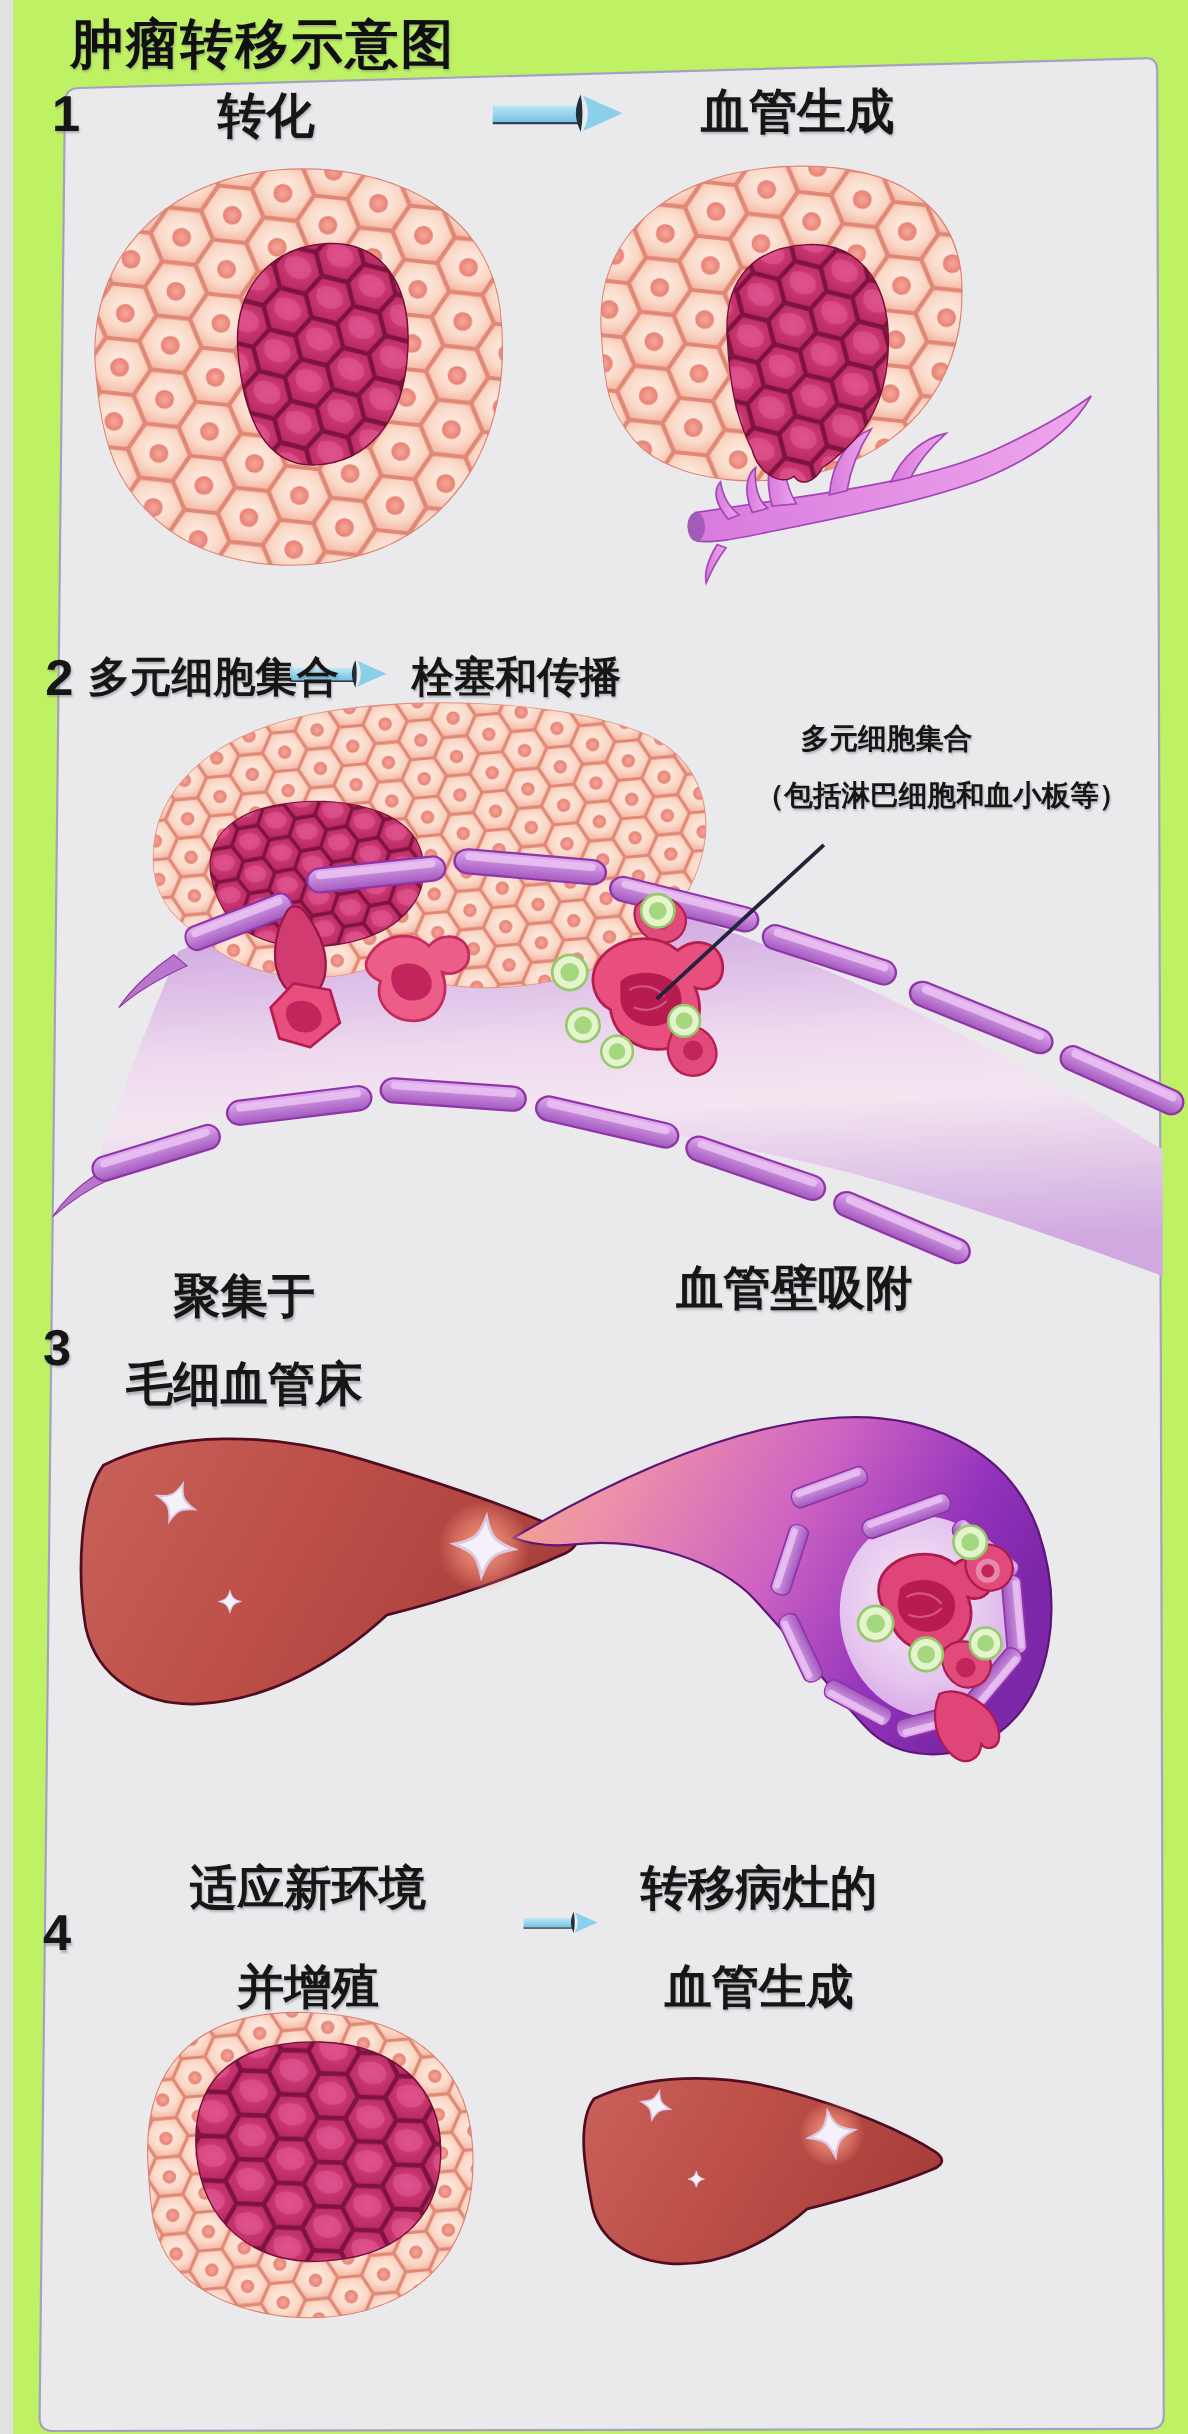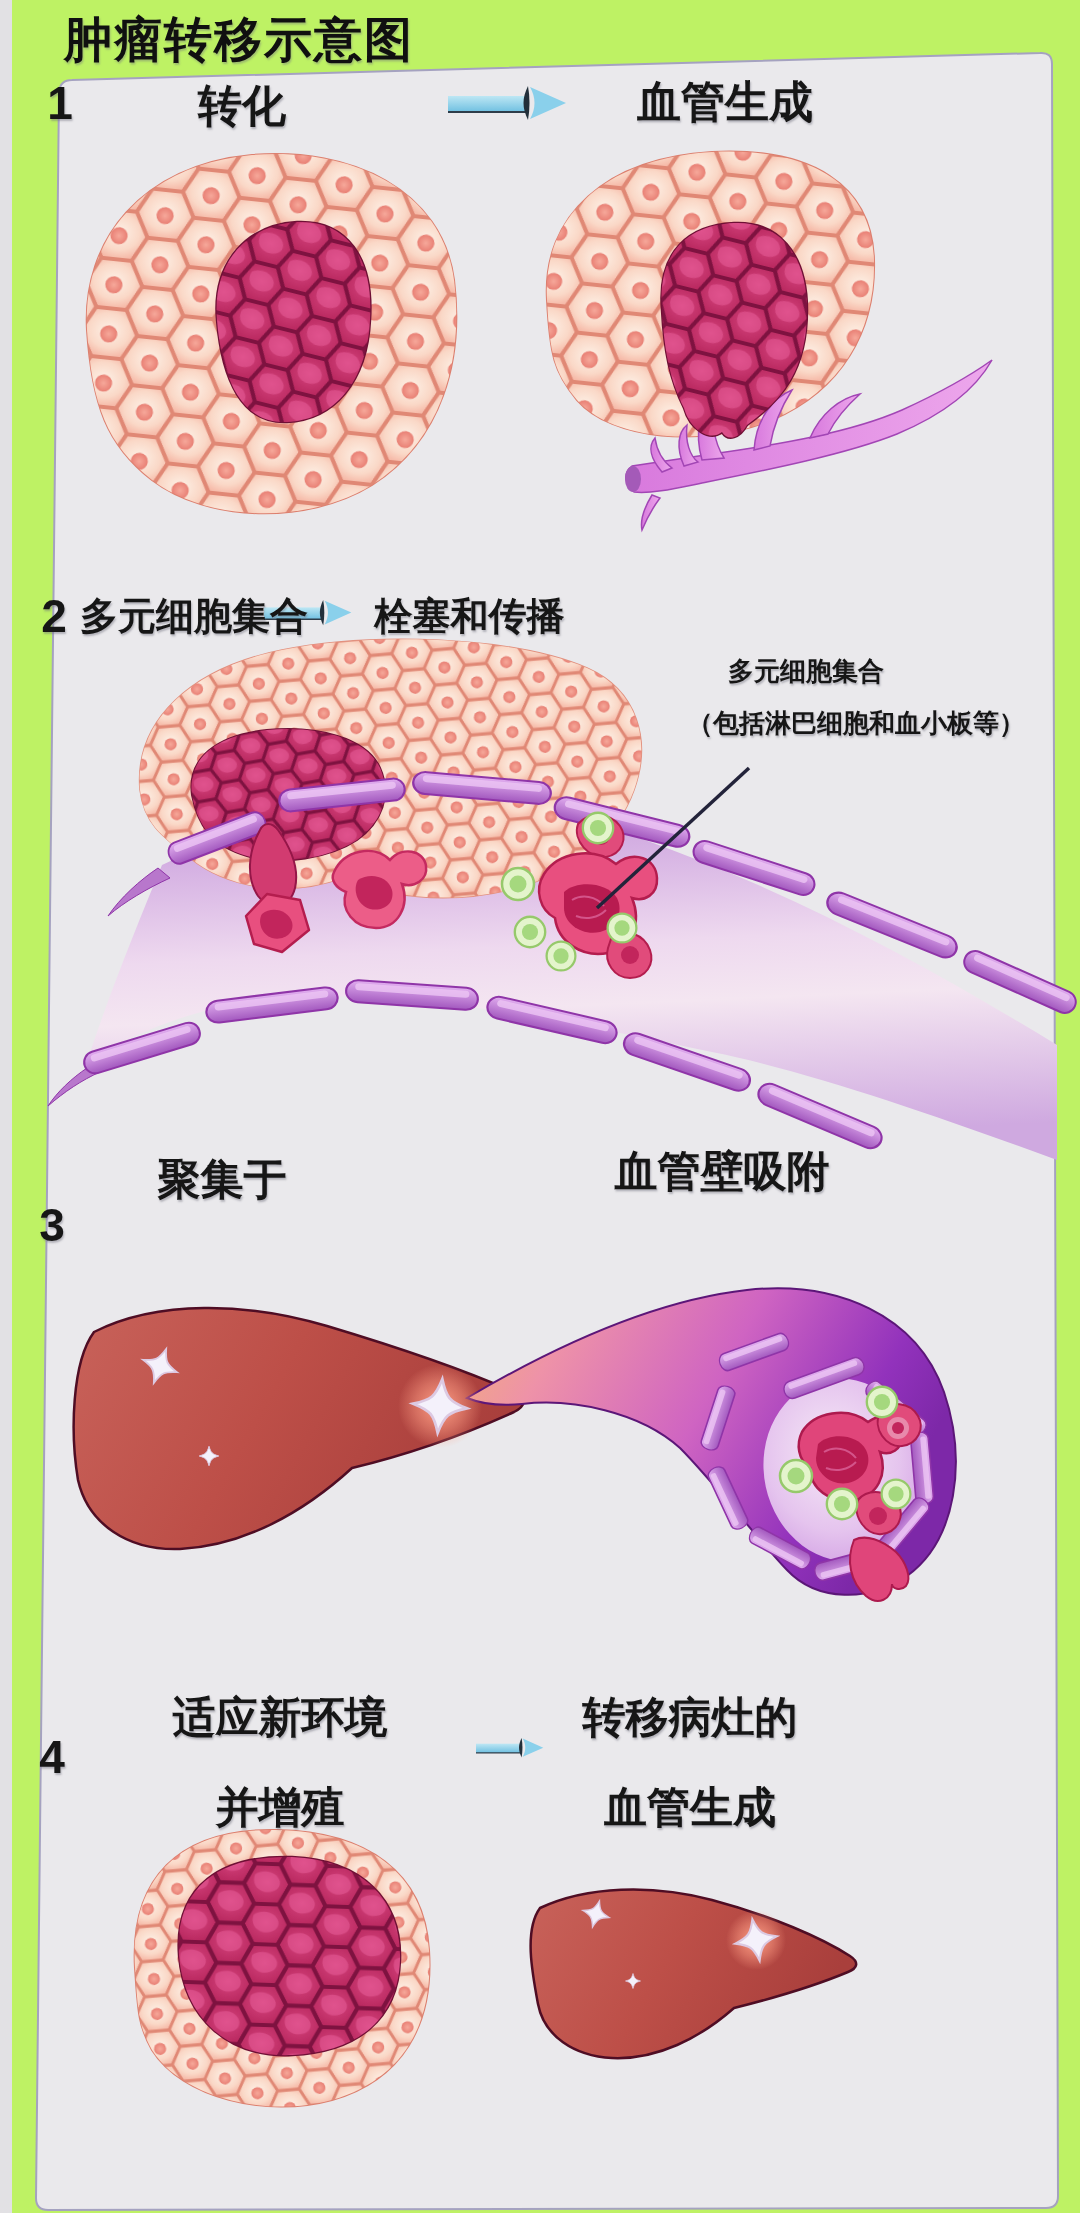--- a/index.html
+++ b/index.html
@@ -291,20 +291,21 @@
 <div class="lbl fs44" style="left:608px;top:80px;width:210px;">血管生成</div>
 
 <div class="lbl num" style="left:27px;top:593px;width:30px;">2</div>
 <div class="lbl fs38" style="left:68px;top:597px;width:195px;">多元细胞集合</div>
 <div class="lbl fs38" style="left:360px;top:597px;width:195px;text-align:center;">栓塞和传播</div>
 <div class="lbl fs31" style="left:644px;top:658px;width:300px;">多元细胞集合</div>
 <div class="lbl fs31" style="left:632px;top:710px;width:424px;">（包括淋巴细胞和血小板等）</div>
 
 <div class="lbl num" style="left:25px;top:1202px;width:30px;">3</div>
 <div class="lbl fs43" style="left:85px;top:1158px;width:250px;text-align:center;">聚集于</div>
+<div class="lbl fs43" style="left:85px;top:1238px;width:250px;">毛细血管床</div>
 <div class="lbl fs43" style="left:585px;top:1150px;width:250px;">血管壁吸附</div>
 
 <div class="lbl num" style="left:25px;top:1734px;width:30px;">4</div>
 <div class="lbl fs43" style="left:143px;top:1696px;width:250px;">适应新环境</div>
 <div class="lbl fs43" style="left:143px;top:1786px;width:250px;">并增殖</div>
 <div class="lbl fs43" style="left:553px;top:1696px;width:250px;">转移病灶的</div>
 <div class="lbl fs43" style="left:553px;top:1786px;width:250px;">血管生成</div>
 
 </div>
 

